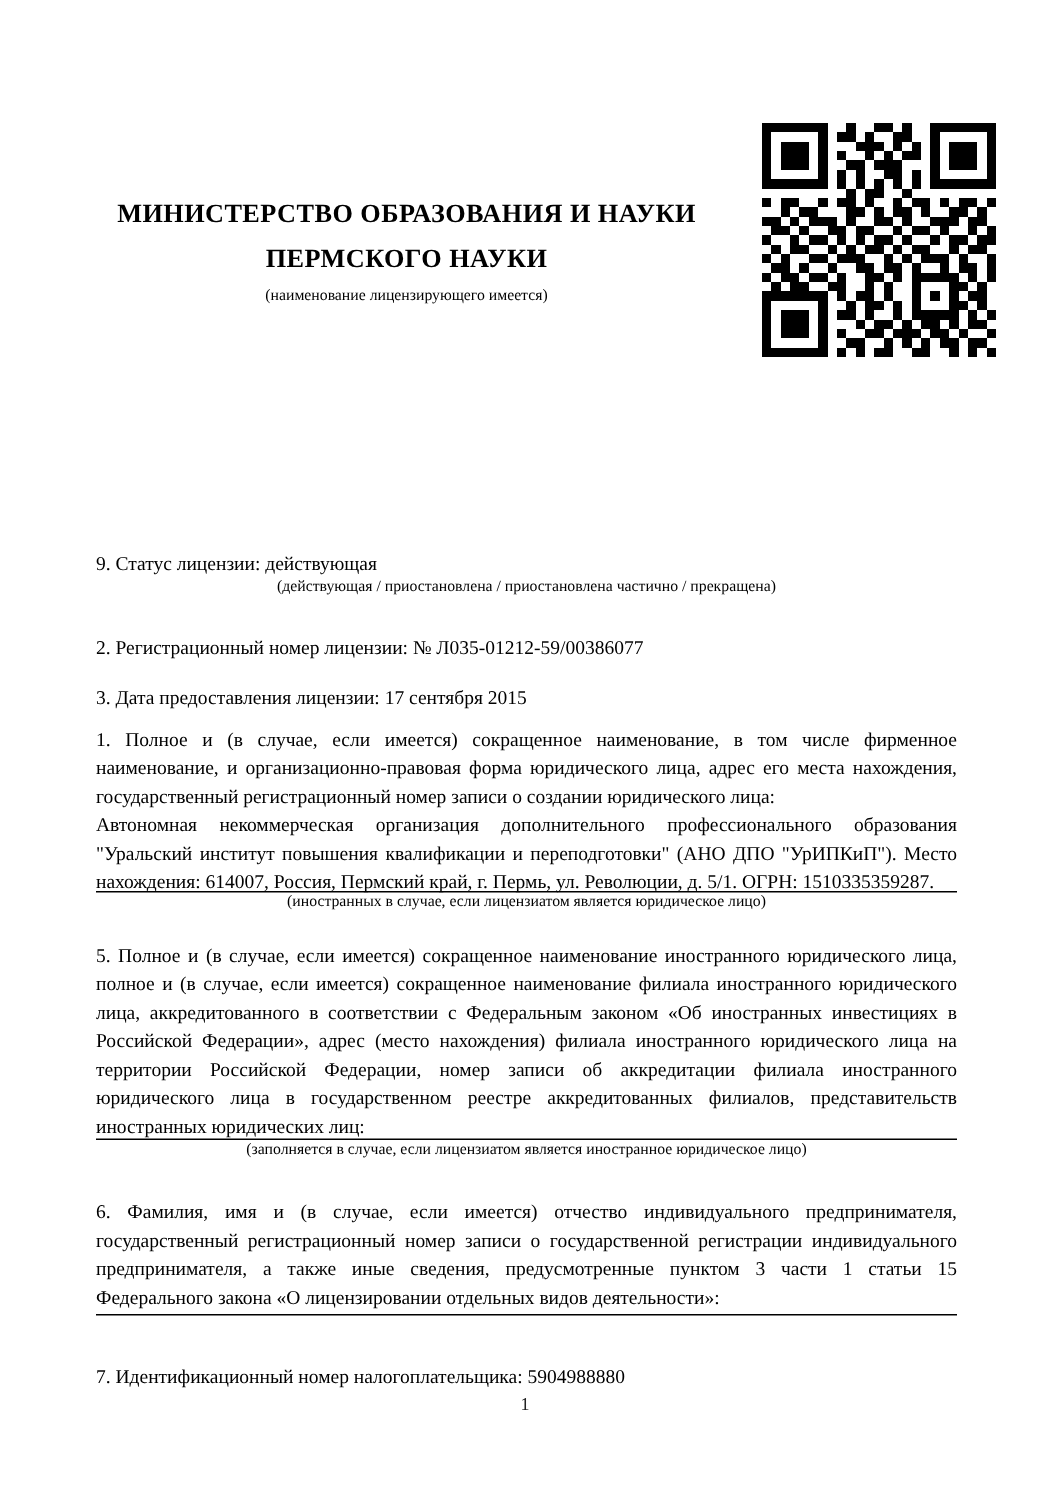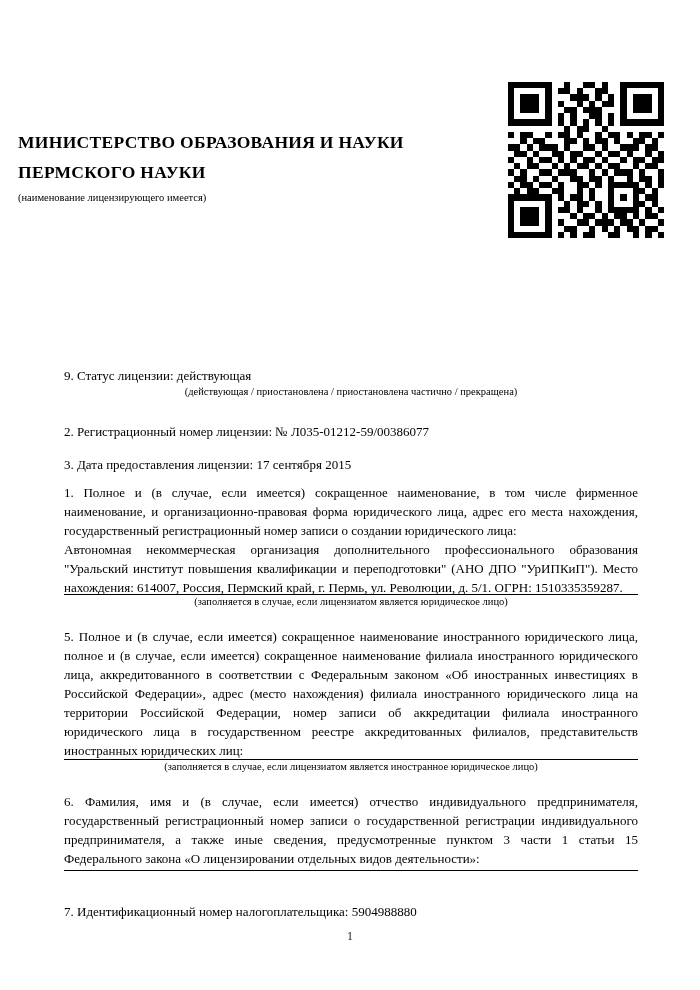--- a/index.html
+++ b/index.html
@@ -10,21 +10,21 @@
     background: #ffffff;
     font-family: "Liberation Serif", serif;
     color: #000000;
     overflow: hidden;
   }
   .header-block {
     position: absolute;
     top: 127px;
     left: 18px;
     width: 506px;
-    text-align: left;
+    text-align: center;
   }
   .ministry-line {
     font-weight: bold;
     font-size: 17.5px;
     line-height: 30px;
     letter-spacing: 0.3px;
   }
   .header-caption {
     font-size: 10.5px;
     line-height: 13px;
@@ -68,21 +68,21 @@
     border-top: 1.7px solid #000;
     margin: 0;
     height: 0;
   }
   .mt-i2 { margin-top: 24px; }
   .mt-i3 { margin-top: 14px; }
   .mt-i4 { margin-top: 9px; }
   .hr-i4 { margin-top: -3px; }
   .mt-i5 { margin-top: 19px; }
   .hr-i5 { margin-top: -1px; }
-  .mt-i6 { margin-top: 19px; }
+  .mt-i6 { margin-top: 25px; }
   .hr-i6 { margin-top: 2px; }
   .mt-i7 { margin-top: 31px; }
   .page-number {
     position: absolute;
     top: 929px;
     left: 0;
     width: 100%;
     text-align: center;
     font-size: 12px;
     color: #222;
@@ -445,21 +445,21 @@
     <p class="line-left">9. Статус лицензии: действующая</p>
     <p class="small-caption">(действующая / приостановлена / приостановлена частично / прекращена)</p>
 
     <p class="line-left mt-i2">2. Регистрационный номер лицензии: № Л035-01212-59/00386077</p>
 
     <p class="line-left mt-i3">3. Дата предоставления лицензии: 17 сентября 2015</p>
 
     <p class="para mt-i4">1. Полное и (в случае, если имеется) сокращенное наименование, в том числе фирменное наименование, и организационно-правовая форма юридического лица, адрес его места нахождения, государственный регистрационный номер записи о создании юридического лица:</p>
     <p class="para">Автономная некоммерческая организация дополнительного профессионального образования "Уральский институт повышения квалификации и переподготовки" (АНО ДПО "УрИПКиП"). Место нахождения: 614007, Россия, Пермский край, г. Пермь, ул. Революции, д. 5/1. ОГРН: 1510335359287.</p>
     <hr class="field-line hr-i4">
-    <p class="small-caption">(заполняется в случае, если лицензиатом является юридическое лицо)</p>
+    <p class="small-caption">(иностранных в случае, если лицензиатом является юридическое лицо)</p>
 
     <p class="para mt-i5">5. Полное и (в случае, если имеется) сокращенное наименование иностранного юридического лица, полное и (в случае, если имеется) сокращенное наименование филиала иностранного юридического лица, аккредитованного в соответствии с Федеральным законом «Об иностранных инвестициях в Российской Федерации», адрес (место нахождения) филиала иностранного юридического лица на территории Российской Федерации, номер записи об аккредитации филиала иностранного юридического лица в государственном реестре аккредитованных филиалов, представительств иностранных юридических лиц:</p>
     <hr class="field-line hr-i5">
     <p class="small-caption">(заполняется в случае, если лицензиатом является иностранное юридическое лицо)</p>
 
     <p class="para mt-i6">6. Фамилия, имя и (в случае, если имеется) отчество индивидуального предпринимателя, государственный регистрационный номер записи о государственной регистрации индивидуального предпринимателя, а также иные сведения, предусмотренные пунктом 3 части 1 статьи 15 Федерального закона «О лицензировании отдельных видов деятельности»:</p>
     <hr class="field-line hr-i6">
 
     <p class="line-left mt-i7">7. Идентификационный номер налогоплательщика: 5904988880</p>
 

